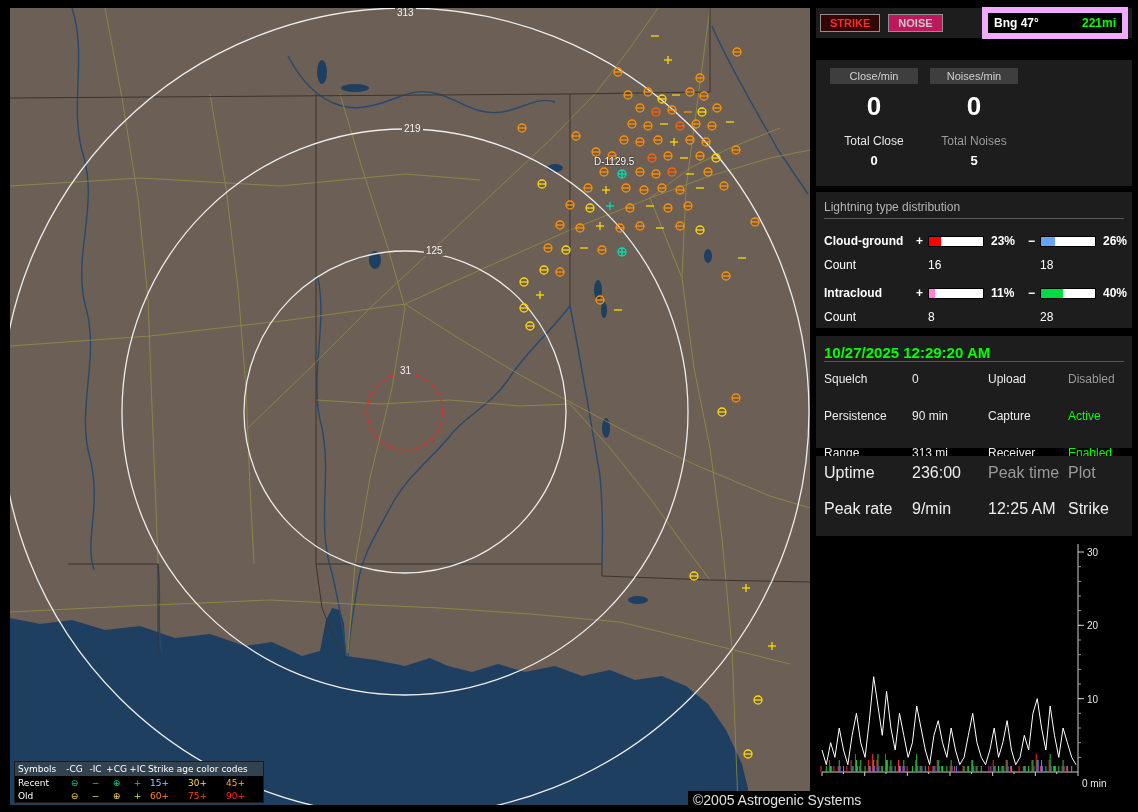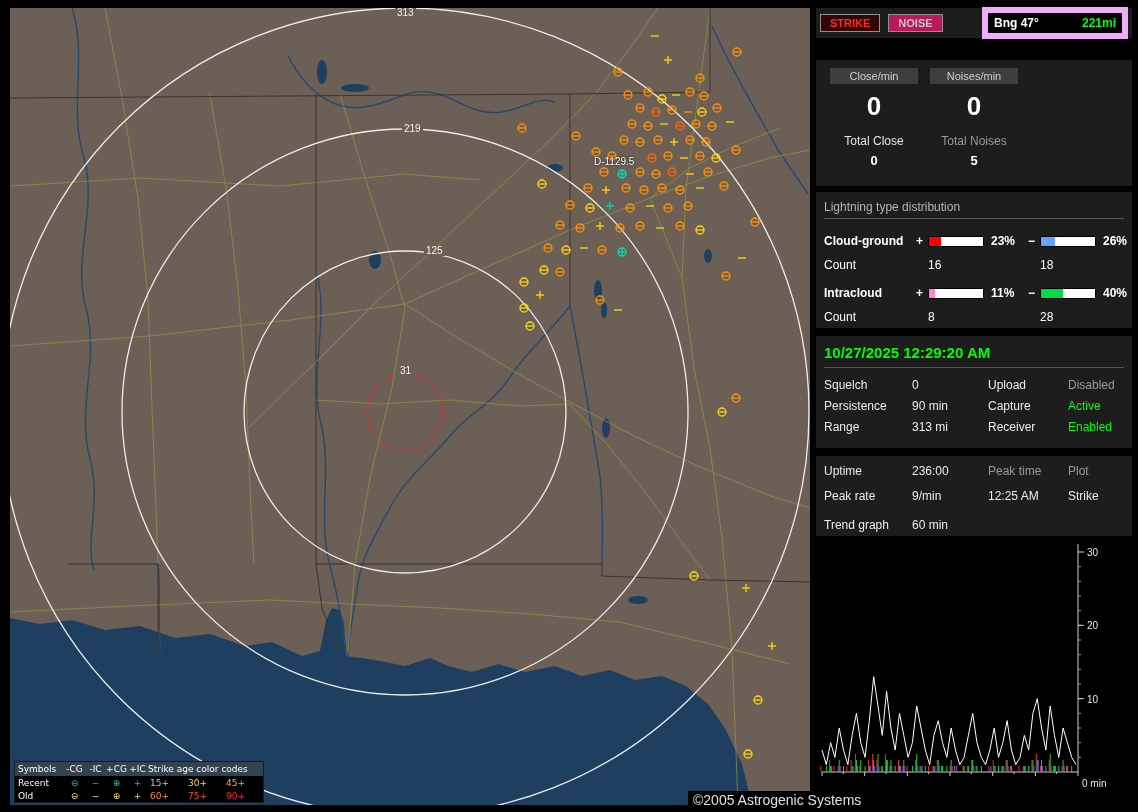--- a/index.html
+++ b/index.html
@@ -53,25 +53,25 @@
 .dlabel{font-weight:bold}
 .dsign{font-weight:bold}
 .dbar{height:11px;background:#fff;border:1px solid #000;width:56px}
 .dbar i{display:block;height:100%}
 .dpct{font-weight:bold;padding-left:5px}
 .crow{display:grid;grid-template-columns:92px 12px 58px 42px 12px 58px 30px;align-items:center;font-size:12px;color:#fff;height:20px;margin-bottom:8px}
 .crow .cnt1{grid-column:3}
 .crow .cnt2{grid-column:6}
 
 
-.dt{font-size:15px;font-weight:bold;padding-bottom:6px;border-bottom:1px solid #555;margin-bottom:10px}
-.sgrid{display:grid;grid-template-columns:88px 76px 80px 1fr;row-gap:7px;font-size:12px;color:#ececec}
-
-
-.stgrid{display:grid;grid-template-columns:88px 76px 80px 1fr;row-gap:11px;font-size:12px;color:#ececec}
+.dt{font-size:15px;font-weight:bold;padding-bottom:0;border-bottom:1px solid #555;margin-bottom:10px}
+.sgrid{display:grid;grid-template-columns:88px 76px 80px 1fr;row-gap:23px;font-size:12px;color:#ececec}
+
+
+.stgrid{display:grid;grid-template-columns:88px 76px 80px 1fr;row-gap:18px;font-size:16px;color:#ececec}
 .stgrid .trend{margin-top:4px}
 </style>
 </head>
 <body>
 
 <div class="map">
   <svg width="800" height="797">
     <rect width="800" height="797" fill="#6c5f56"></rect>
     <g fill="#1f3f61" stroke="none">
       <path d="M0,610 L30,616 62,612 95,622 130,618 165,630 200,626 235,638 262,634 292,648 310,643 316,612 322,600 330,602 334,616 336,648 365,652 395,658 420,650 438,658 462,664 488,656 515,664 545,658 572,668 600,662 625,672 652,668 676,678 698,696 716,722 732,756 742,797 0,797 Z"></path>

